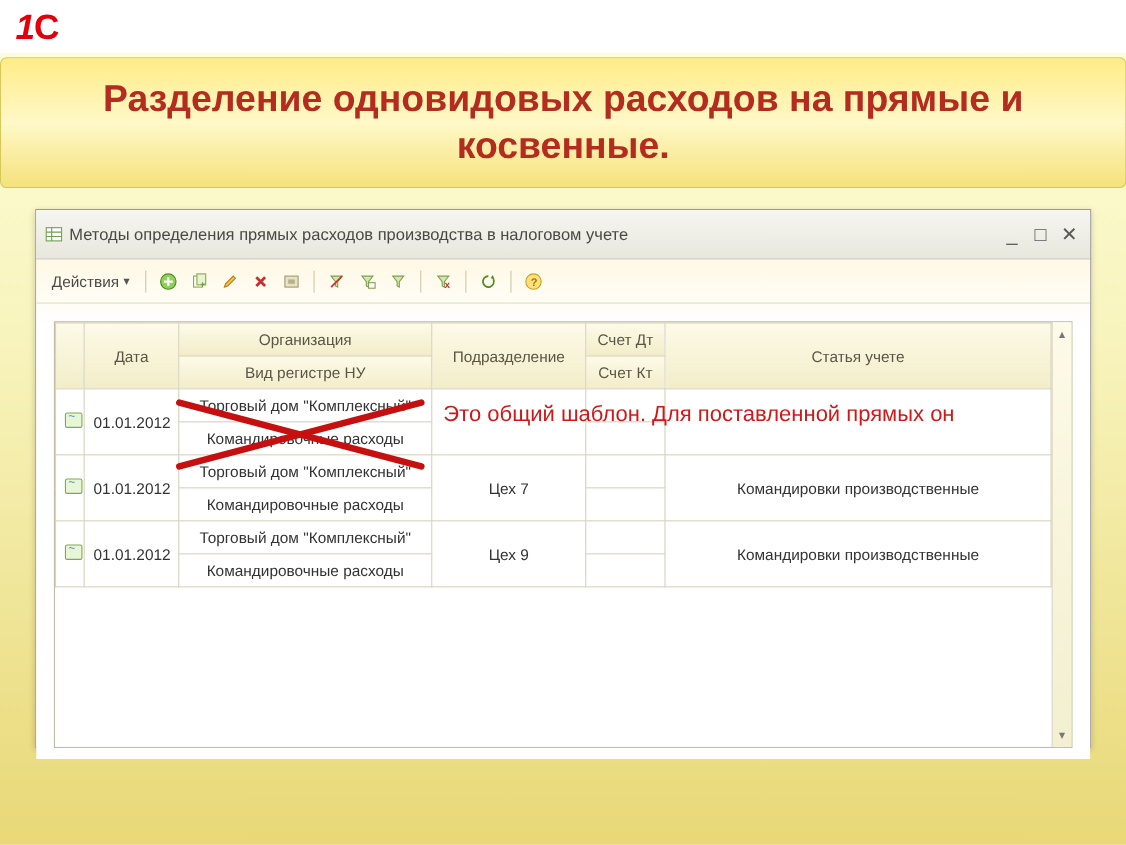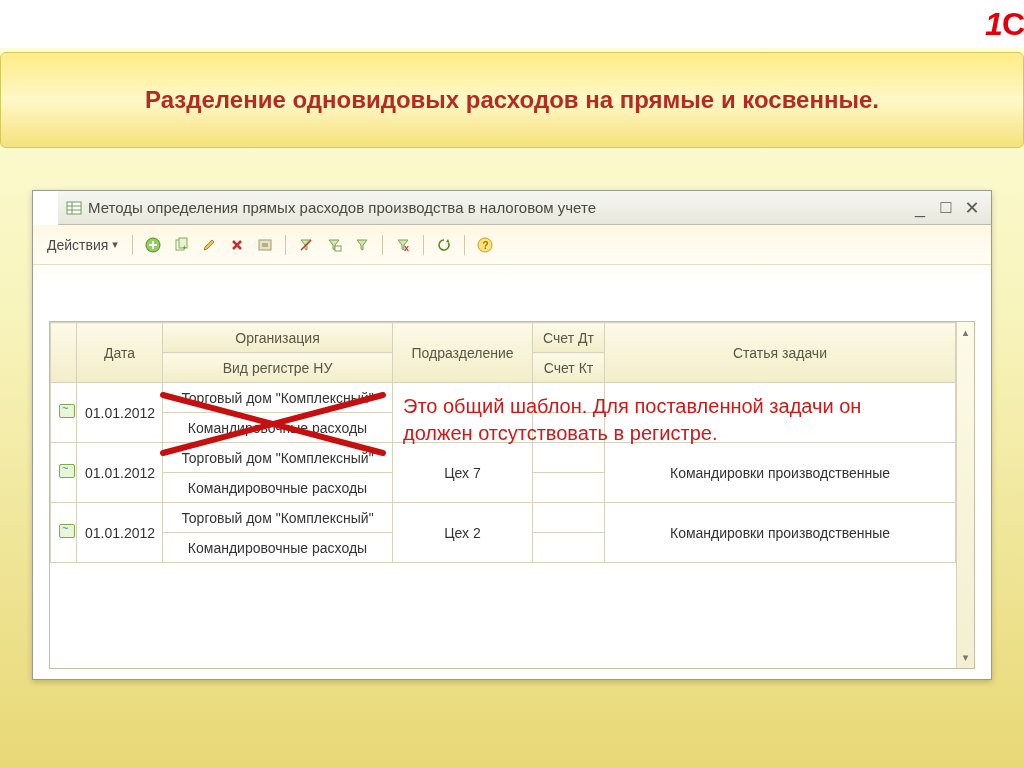--- a/index.html
+++ b/index.html
@@ -11,65 +11,63 @@
     height: 768px;
     overflow: hidden;
     position: relative;
   }
   .topbar {
     background: #fff;
     height: 48px;
     display: flex;
     align-items: center;
     padding-left: 14px;
-    justify-content: flex-end;
   }
   .logo {
     font-weight: bold;
     font-size: 32px;
     color: #e3000b;
     letter-spacing: -1px;
     font-family: Arial, sans-serif;
   }
   .logo-1 { font-style: italic; }
   .title-band {
     margin-top: 4px;
     background: linear-gradient(to bottom, #ffec86 0%, #fff8c8 50%, #f5e27a 100%);
     border: 1px solid #d6c85a;
     border-radius: 6px;
     padding: 16px 20px;
     text-align: center;
   }
   .title-band h1 {
-    margin: 16px;
-    font-size: 24px;
+    margin: 0;
+    font-size: 34px;
     font-weight: bold;
     color: #b42b1f;
     line-height: 1.25;
   }
   .window {
     position: absolute;
     left: 32px;
     top: 190px;
     width: 960px;
     height: 490px;
     background: #fff;
     border: 1px solid #9a9a9a;
     box-shadow: 0 2px 6px rgba(0,0,0,.2);
   }
   .win-titlebar {
-    height: 34px;
+    height: 45px;
     background: linear-gradient(to bottom, #f6f6f1 0%, #e8e7dd 100%);
     border-bottom: 1px solid #bdbbae;
     display: flex;
     align-items: center;
     padding: 0 8px;
     font-size: 15px;
     color: #4a4844;
-    margin-left: 25px;
   }
   .win-titlebar .win-icon {
     width: 16px;
     height: 16px;
     margin-right: 6px;
   }
   .win-titlebar .spacer { flex: 1; }
   .win-ctrl {
     width: 22px;
     height: 22px;
@@ -80,21 +78,20 @@
     color: #5a5a5a;
     cursor: pointer;
     margin-left: 4px;
     font-family: Arial, sans-serif;
   }
   .body-gradient {
     background: linear-gradient(to bottom, #fff8e4 0%, #fff 60px);
     height: calc(100% - 34px);
     display: flex;
     flex-direction: column;
-    gap: 40px;
   }
   .toolbar {
     height: 40px;
     display: flex;
     align-items: center;
     padding: 0 8px;
     gap: 4px;
     border-bottom: 1px solid #e0dcc0;
   }
   .toolbar .t-actions {
@@ -319,21 +316,21 @@
                   <col class="col-acc">
                   <col class="col-cat">
               </colgroup>
               <thead>
                 <tr>
                   <th rowspan="2"></th>
                   <th rowspan="2">Дата</th>
                   <th>Организация</th>
                   <th rowspan="2">Подразделение</th>
                   <th>Счет Дт</th>
-                  <th rowspan="2">Статья задачи</th>
+                  <th rowspan="2">Статья учете</th>
                 </tr>
                 <tr>
                   <th>Вид регистре НУ</th>
                   <th>Счет Кт</th>
                 </tr>
               </thead>
               <tbody>
                 <tr>
                   <td rowspan="2"><span class="row-icon"></span></td>
                   <td rowspan="2">01.01.2012</td>
@@ -355,21 +352,21 @@
                   <td rowspan="2">Командировки производственные</td>
                 </tr>
                 <tr>
                   <td>Командировочные расходы</td>
                   <td></td>
                 </tr>
                 <tr>
                   <td rowspan="2"><span class="row-icon"></span></td>
                   <td rowspan="2">01.01.2012</td>
                   <td>Торговый дом "Комплексный"</td>
-                  <td rowspan="2">Цех 2</td>
+                  <td rowspan="2">Цех 9</td>
                   <td></td>
                   <td rowspan="2">Командировки производственные</td>
                 </tr>
                 <tr>
                   <td>Командировочные расходы</td>
                   <td></td>
                 </tr>
               </tbody>
             </table>
           </div>
@@ -379,18 +376,17 @@
           </div>
         </div>
       </div>
 
       <svg class="cross-svg" width="250" height="90">
         <line x1="10" y1="12" x2="230" y2="70" stroke="#c61010" stroke-width="6" stroke-linecap="round"></line>
         <line x1="10" y1="70" x2="230" y2="12" stroke="#c61010" stroke-width="6" stroke-linecap="round"></line>
       </svg>
 
       <div class="annotation" style="left:370px; top:88px;">
-        <div>Это общий шаблон. Для поставленной задачи он</div>
-        <div>должен отсутствовать в регистре.</div>
+        <div>Это общий шаблон. Для поставленной прямых он</div>
       </div>
     </div>
   </div>
 </div>
 
 </body></html>

